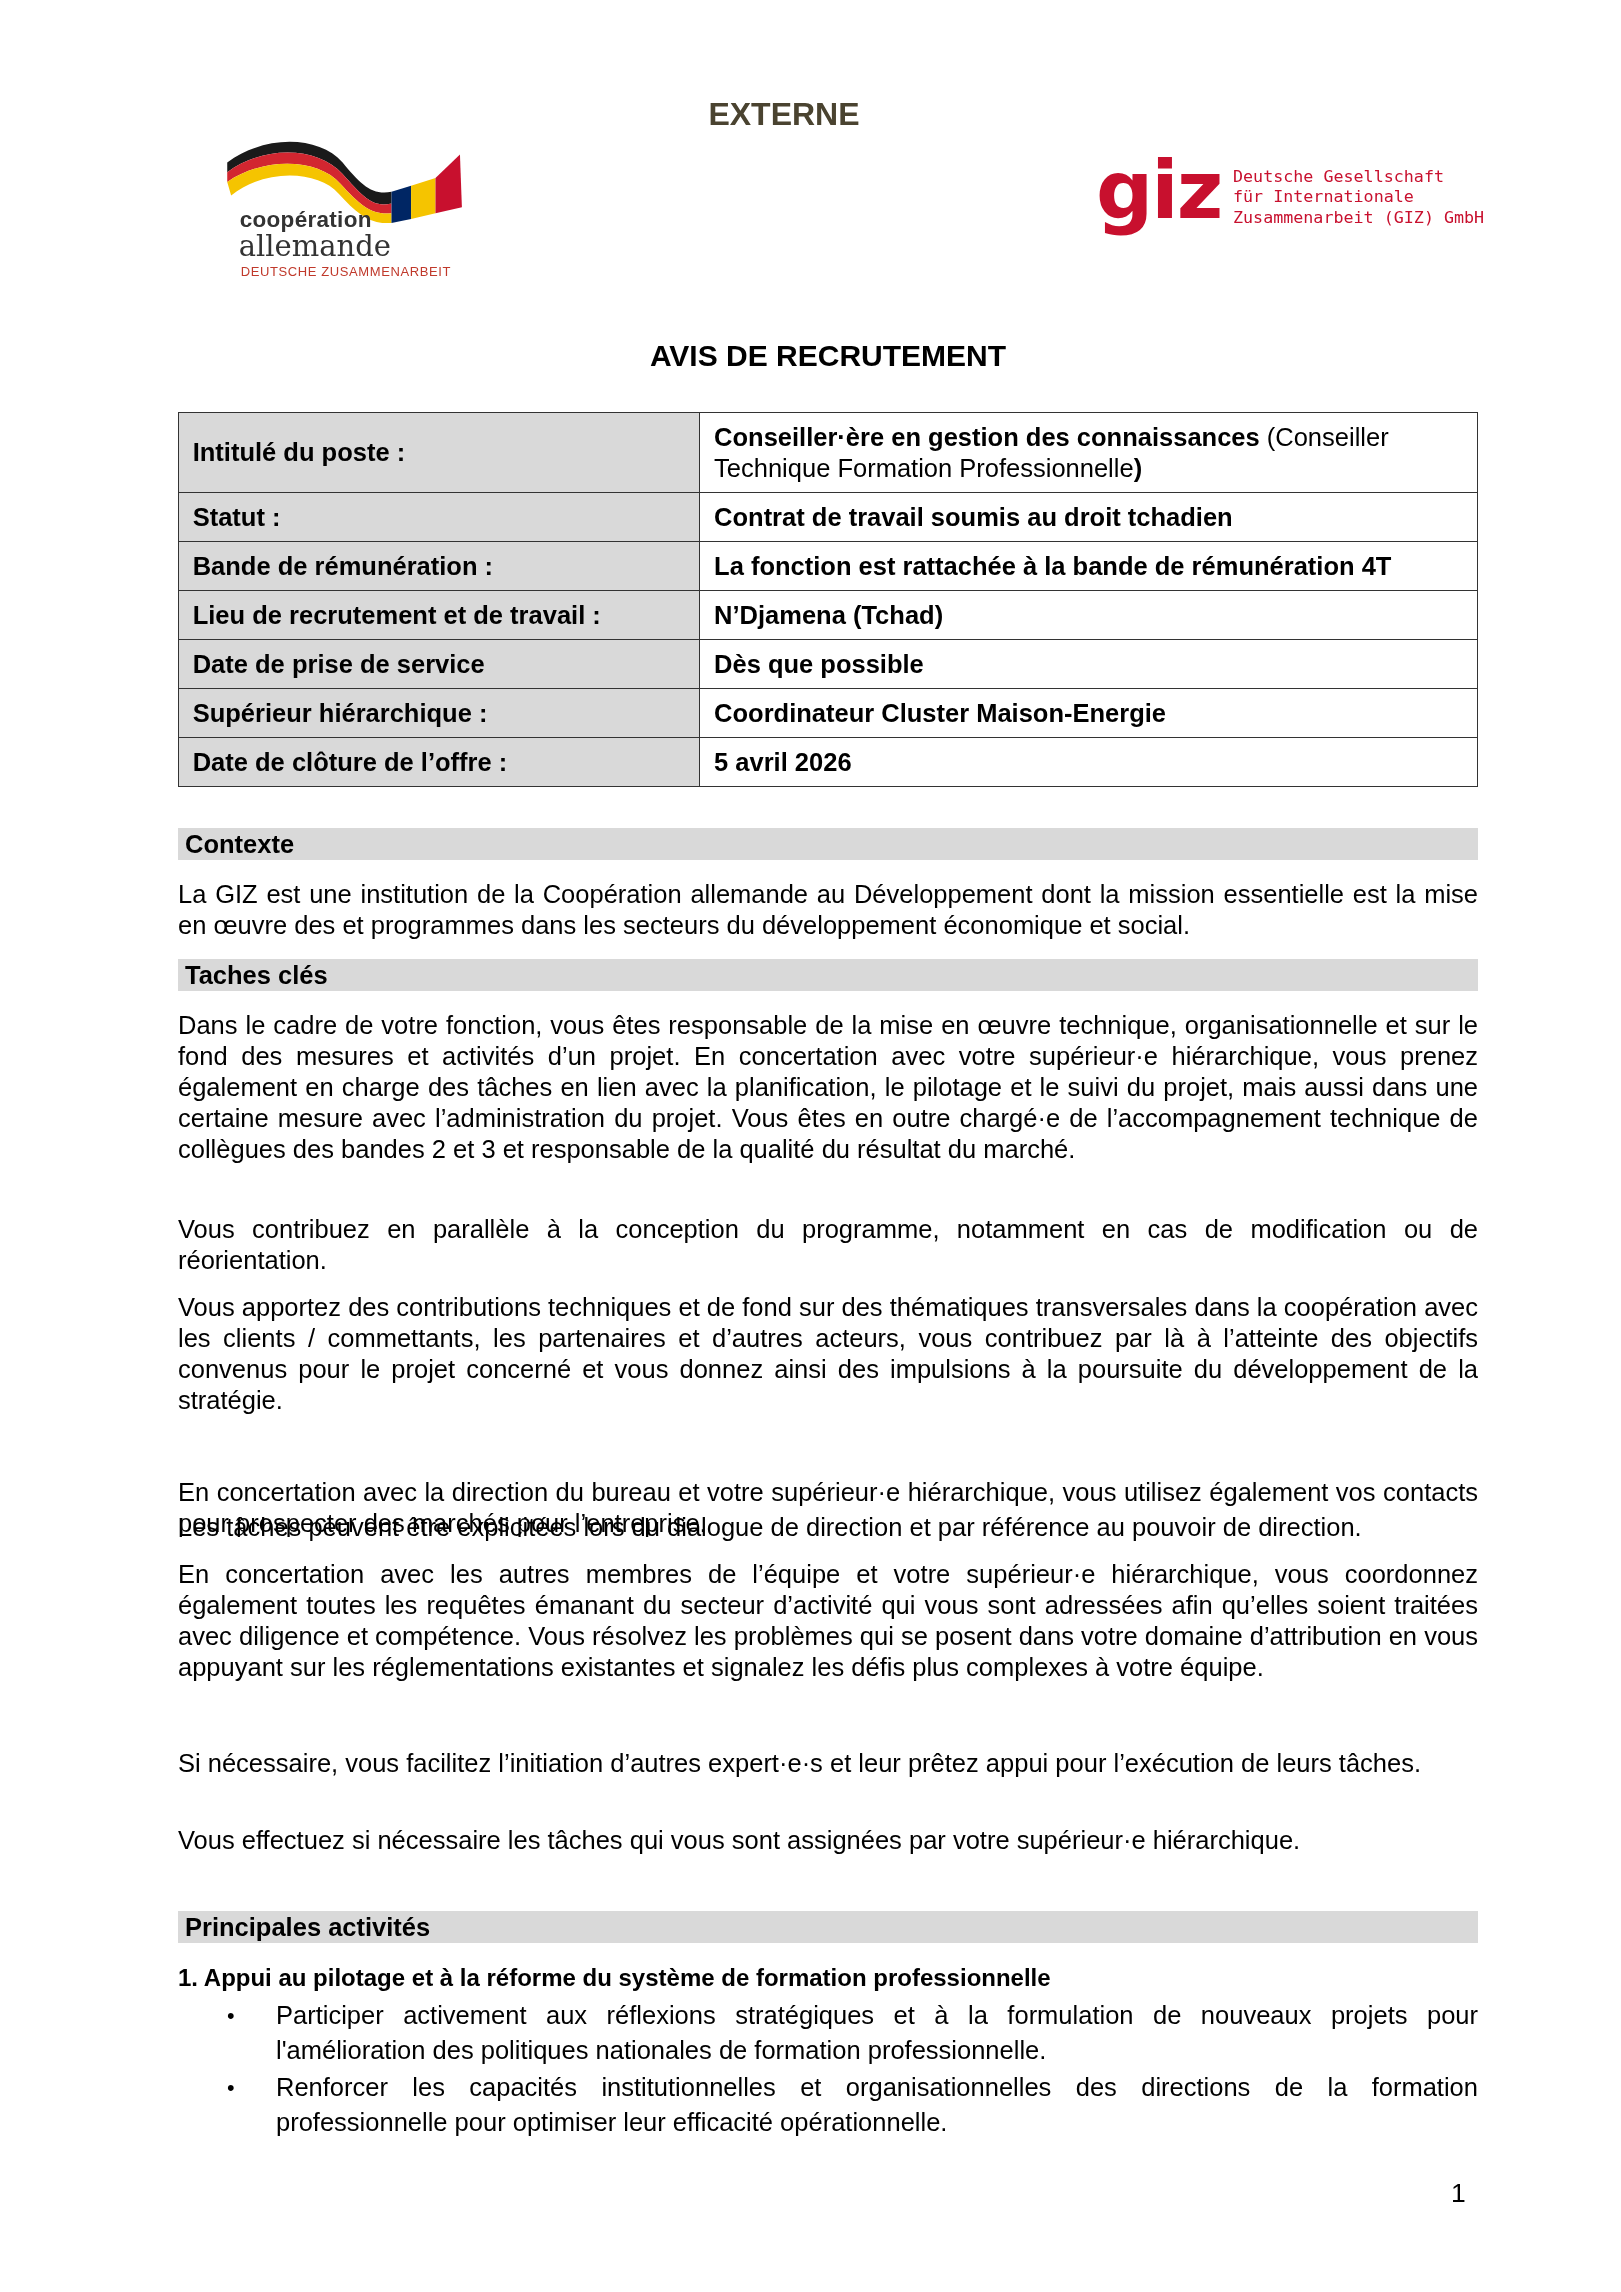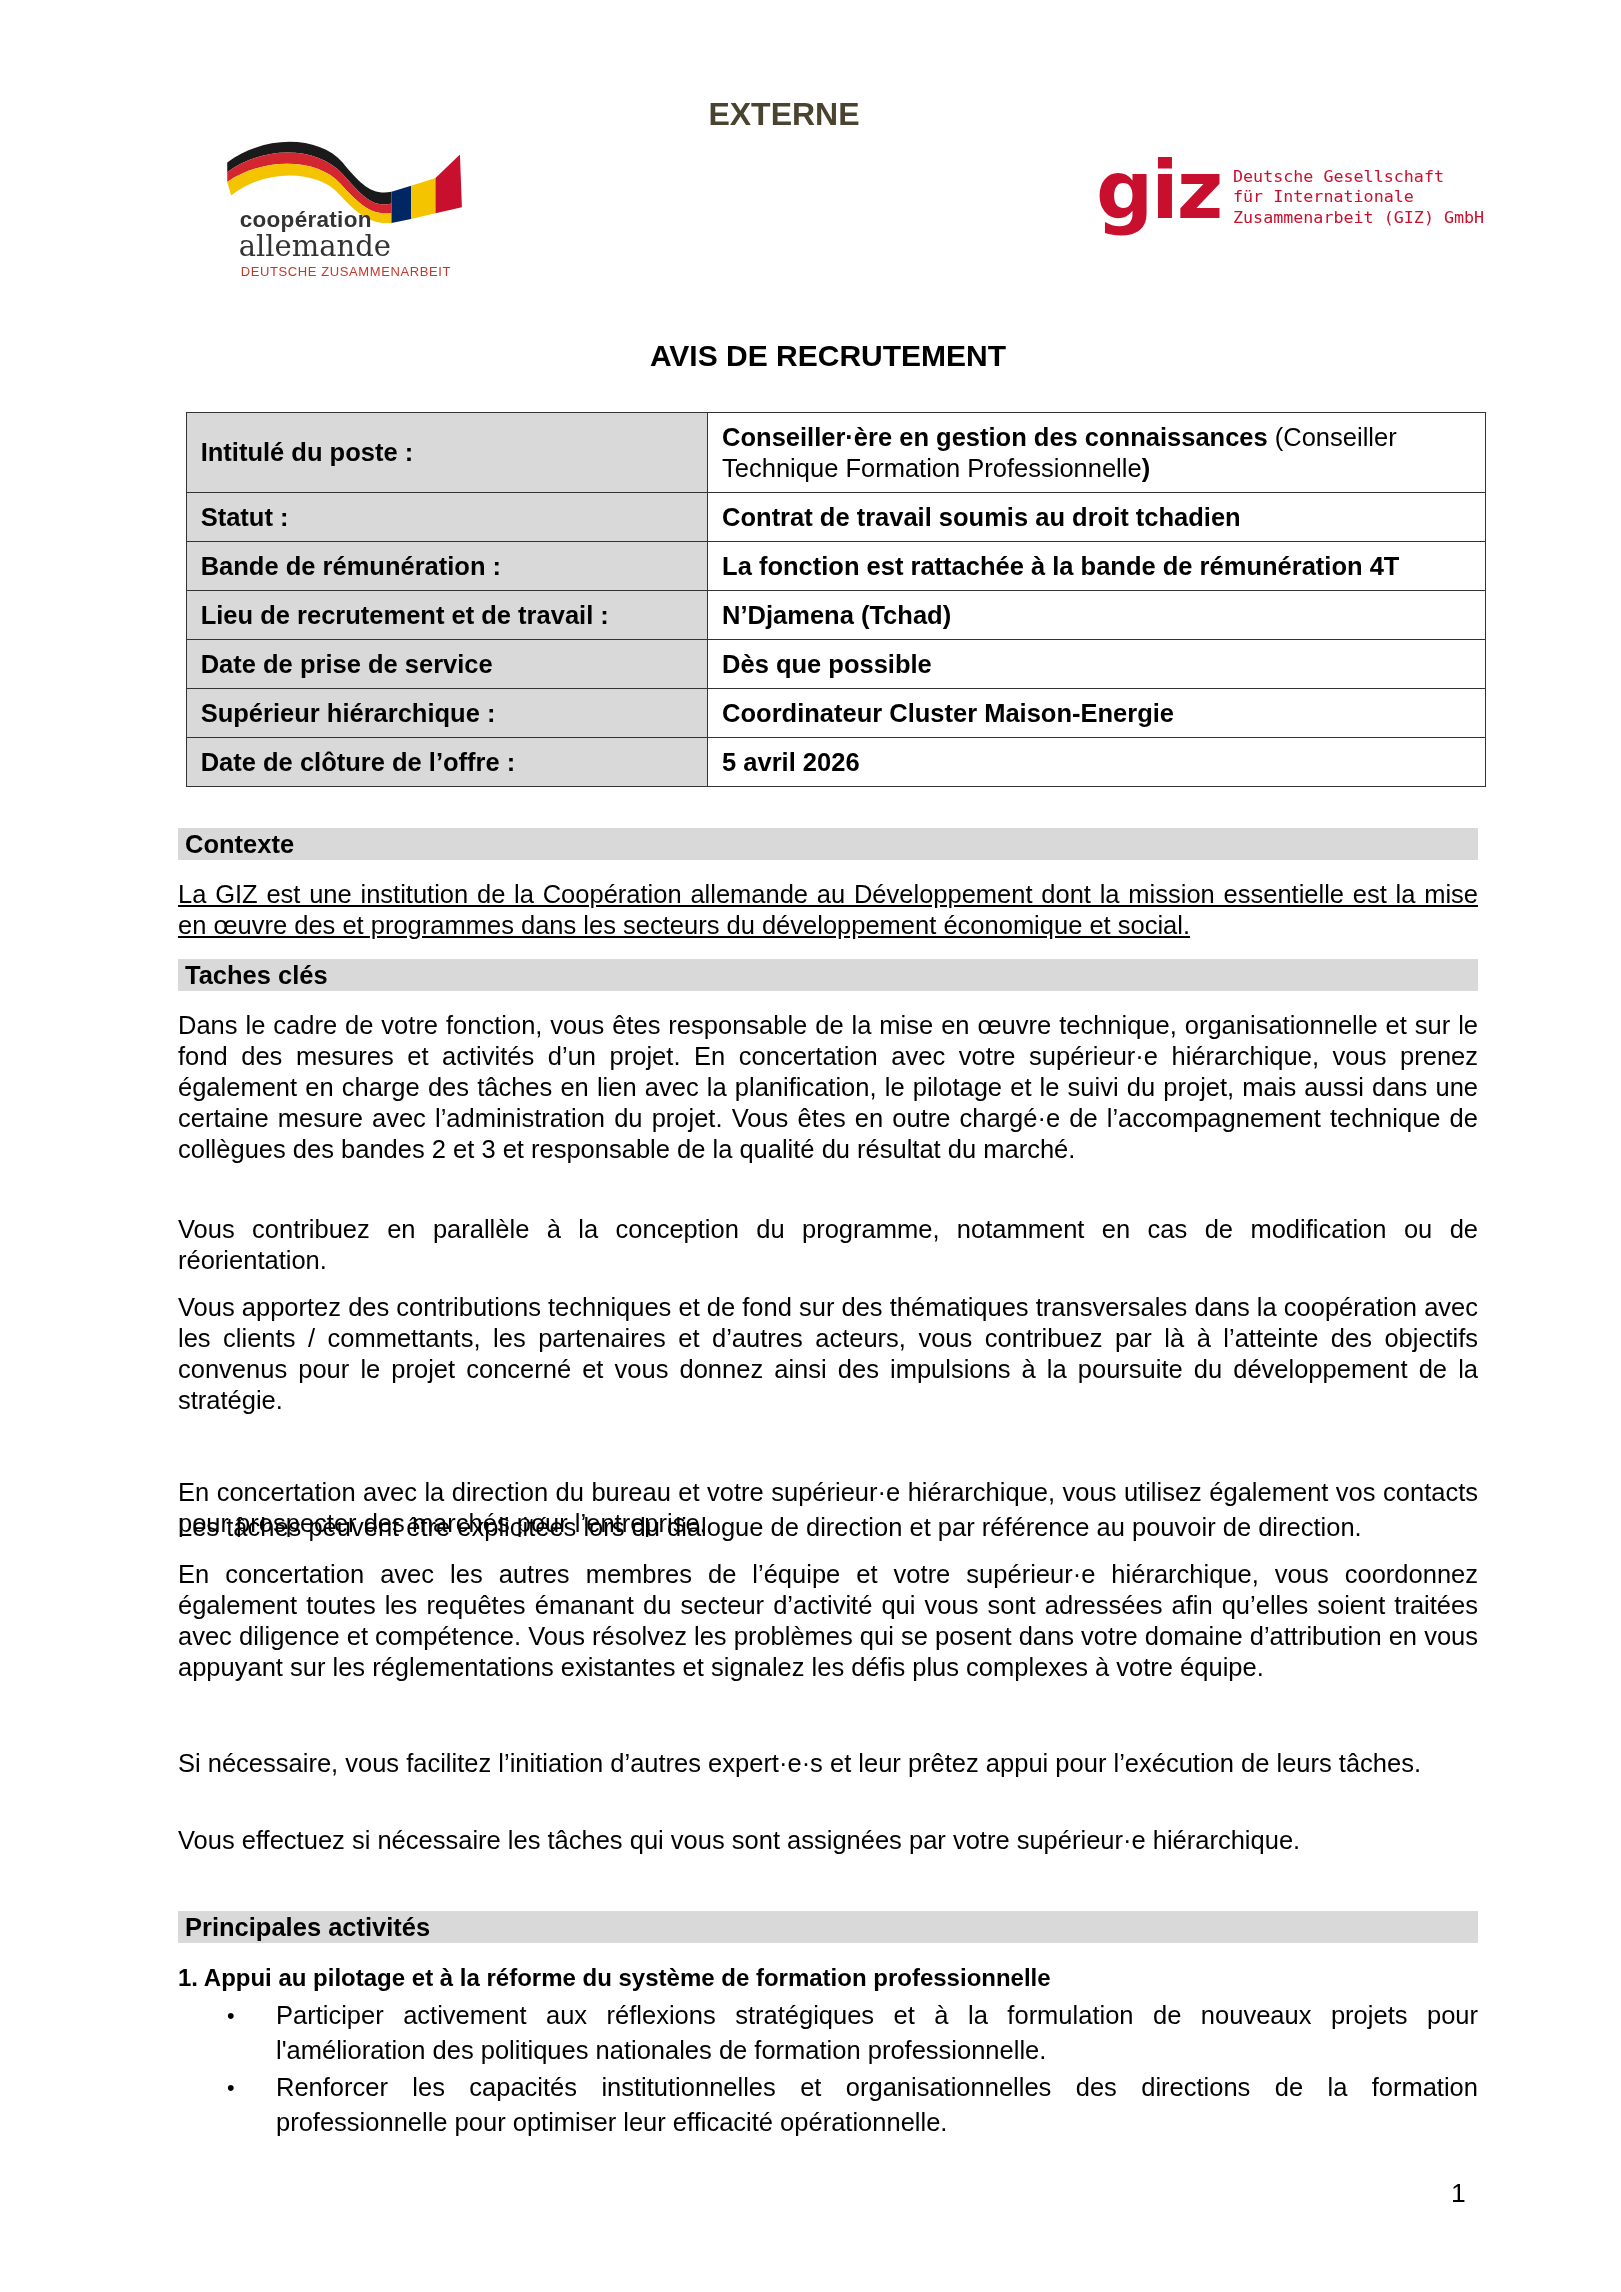--- a/index.html
+++ b/index.html
@@ -10,21 +10,21 @@
   .coop-logo { left:225px; top:135px; width:245px; height:137px; }
   .coop-logo .t1 { position:absolute; left:14.7px; top:72px; font-size:22.5px; font-weight:bold; color:#333; letter-spacing:0.3px; }
   .coop-logo .t2 { position:absolute; left:13.7px; top:94px; font-size:29px; font-family:"DejaVu Serif", serif; color:#333; }
   .coop-logo .t3 { position:absolute; left:15.7px; top:129px; font-size:13px; color:#c0392b; letter-spacing:0.6px; }
   
   .giz-logo { left:1096px; top:152px; width:392px; height:98px; }
   .giz-logo .mark { position:absolute; left:0; top:-7.8px; font-size:80px; font-weight:bold; color:#c8102e; letter-spacing:-2px; font-family:"DejaVu Sans", sans-serif; }
   .giz-logo .name { position:absolute; left:137px; top:13.7px; font-size:16.7px; color:#c8102e; line-height:20.6px; font-family:"DejaVu Sans Mono", monospace; }
   .title { left:0; width:1656px; top:339px; text-align:center; font-size:30px; font-weight:bold; }
   
-  .info { left:178px; top:412px; width:1300px; border-collapse:collapse; font-size:25.5px;margin-left:8px; }
+  .info { left:178px; top:412px; width:1300px; border-collapse:collapse; font-size:25.5px; }
   .info td { border:1.5px solid #333; padding:3.9px 13.7px; vertical-align:middle; line-height:31px; }
   .info td.k { width:493px; background:#d9d9d9; font-weight:bold; }
   .info td.v { font-weight:bold; }
   .info td.v .norm { font-weight:normal; }
   .info tr { height:49px; }
   .info tr.tall { height:80px; }
   
   .sec-head { left:178px; width:1300px; height:32px; background:#d9d9d9; font-size:25.5px; font-weight:bold; padding-left:7px; box-sizing:border-box; line-height:32px; }
   .para { left:178px; width:1300px; font-size:25.5px; line-height:31px; text-align:justify; }
   .sub { left:178px; width:1300px; font-size:24px; font-weight:bold; line-height:31px; }
@@ -89,21 +89,21 @@
     <td class="v">Coordinateur Cluster Maison-Energie</td>
   </tr>
   <tr>
     <td class="k">Date de clôture de l’offre :</td>
     <td class="v">5 avril 2026</td>
   </tr>
 </tbody>
   </table>
 
 <div class="abs sec-head" style="top:828px;">Contexte</div>
-<div class="abs para" style="top:879px;text-decoration:underline;">La GIZ est une institution de la Coopération allemande au Développement dont la mission essentielle est la mise en œuvre des et programmes dans les secteurs du développement économique et social.</div>
+<div class="abs para" style="top:879px;">La GIZ est une institution de la Coopération allemande au Développement dont la mission essentielle est la mise en œuvre des et programmes dans les secteurs du développement économique et social.</div>
 
 <div class="abs sec-head" style="top:959px;">Taches clés</div>
 <div class="abs para" style="top:1010px;">Dans le cadre de votre fonction, vous êtes responsable de la mise en œuvre technique, organisationnelle et sur le fond des mesures et activités d’un projet. En concertation avec votre supérieur·e hiérarchique, vous prenez également en charge des tâches en lien avec la planification, le pilotage et le suivi du projet, mais aussi dans une certaine mesure avec l’administration du projet. Vous êtes en outre chargé·e de l’accompagnement technique de collègues des bandes 2 et 3 et responsable de la qualité du résultat du marché.</div>
 <div class="abs para" style="top:1214px;">Vous contribuez en parallèle à la conception du programme, notamment en cas de modification ou de réorientation.</div>
 <div class="abs para" style="top:1292px;">Vous apportez des contributions techniques et de fond sur des thématiques transversales dans la coopération avec les clients / commettants, les partenaires et d’autres acteurs, vous contribuez par là à l’atteinte des objectifs convenus pour le projet concerné et vous donnez ainsi des impulsions à la poursuite du développement de la stratégie.</div>
 <div class="abs para" style="top:1434px;margin-top:43px;">En concertation avec la direction du bureau et votre supérieur·e hiérarchique, vous utilisez également vos contacts pour prospecter des marchés pour l’entreprise.</div>
 <div class="abs para" style="top:1512px;">Les tâches peuvent être explicitées lors du dialogue de direction et par référence au pouvoir de direction.</div>
 <div class="abs para" style="top:1559px;">En concertation avec les autres membres de l’équipe et votre supérieur·e hiérarchique, vous coordonnez également toutes les requêtes émanant du secteur d’activité qui vous sont adressées afin qu’elles soient traitées avec diligence et compétence. Vous résolvez les problèmes qui se posent dans votre domaine d’attribution en vous appuyant sur les réglementations existantes et signalez les défis plus complexes à votre équipe.</div>
 <div class="abs para" style="top:1748px;">Si nécessaire, vous facilitez l’initiation d’autres expert·e·s et leur prêtez appui pour l’exécution de leurs tâches.</div>
 <div class="abs para" style="top:1825px;">Vous effectuez si nécessaire les tâches qui vous sont assignées par votre supérieur·e hiérarchique.</div>

